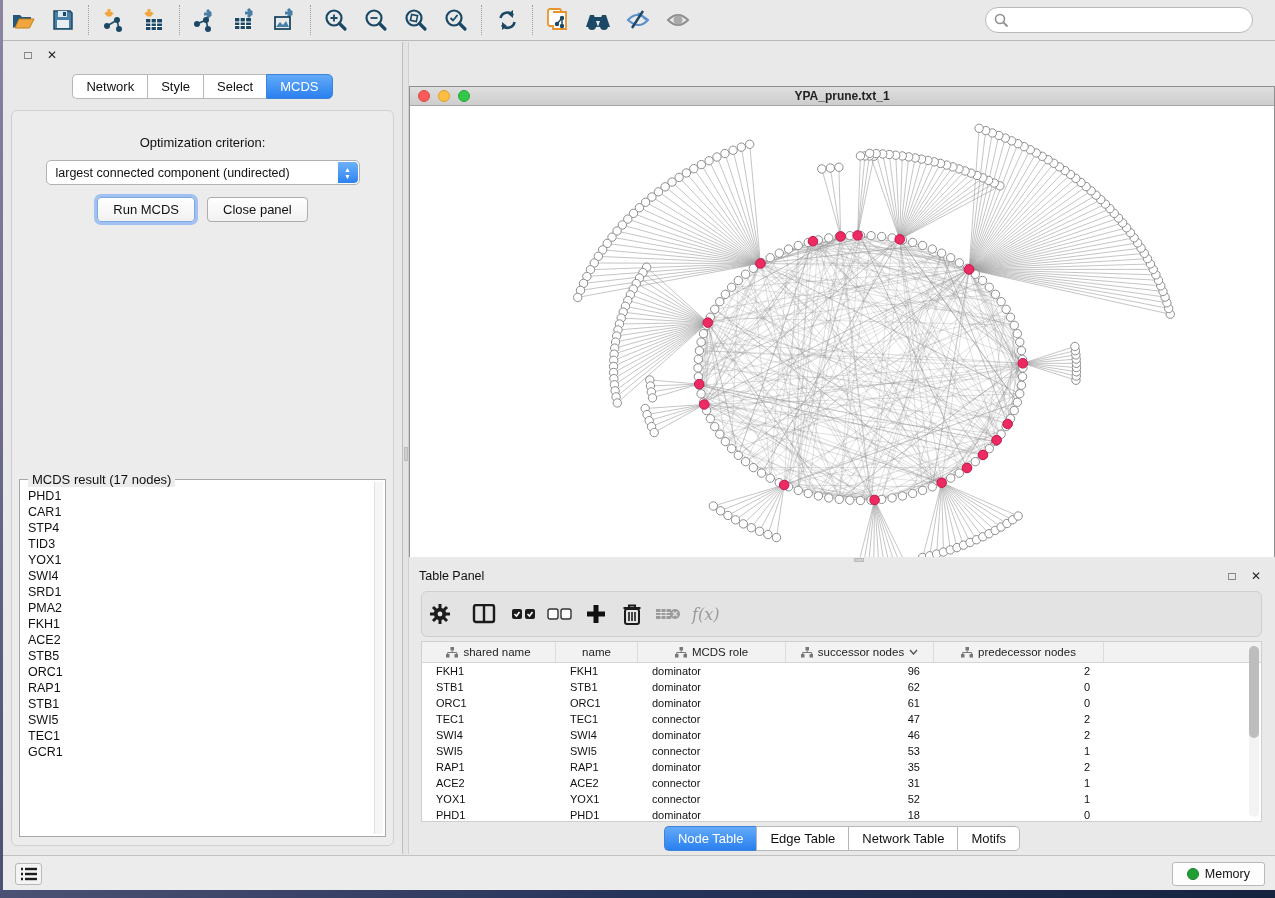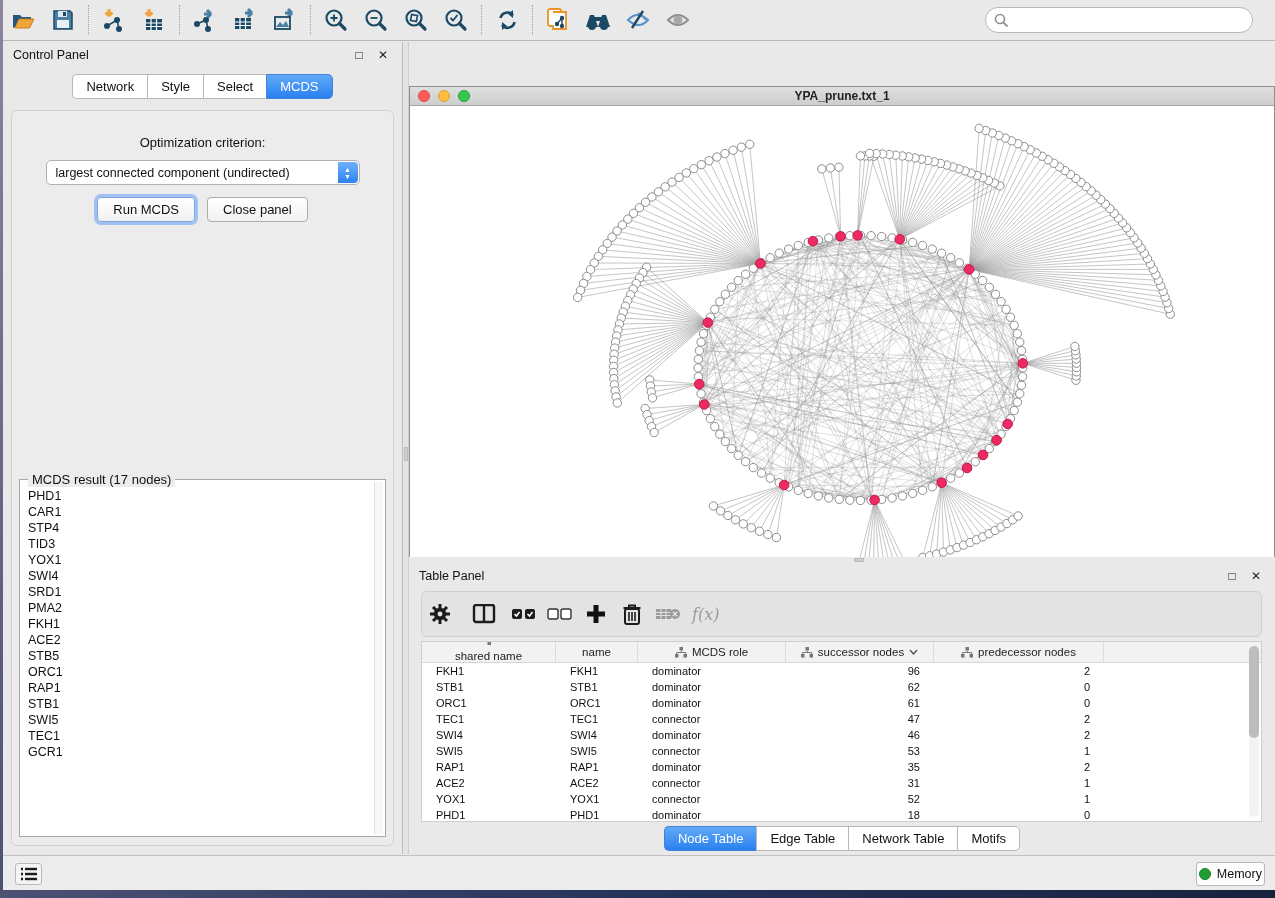--- a/index.html
+++ b/index.html
@@ -92,21 +92,21 @@
   .tbl-thumb { position:absolute; right:0; top:0; width:10px; height:92px; background:#bdbdbd; border-radius:5px; }
   .tp-tabs { position:absolute; left:0; right:0; bottom:3px; display:flex; justify-content:center; }
 
   
   .statusbar { position:absolute; left:0; right:0; bottom:0; height:35px; background:#ececec;
     border-top:1px solid #c2c2c2; }
   .list-btn { position:absolute; left:12px; top:7px; width:27px; height:22px; background:#f4f4f4;
     border:1px solid #b9b9b9; border-radius:3px; display:flex; align-items:center; justify-content:center; }
   .memory-btn { position:absolute; right:10px; top:6px; height:24px; background:#fdfdfd;
     border:1px solid #b9b9b9; border-radius:3px; display:flex; align-items:center; gap:6px;
-    padding:0 2px; font-size:12.5px; color:#111; }
+    padding:0 14px; font-size:12.5px; color:#111; }
   .mem-dot { width:12px; height:12px; border-radius:50%; background:#1f9e34; border:1px solid #17822a; }
 </style>
 </head>
 <body>
 
 <div class="app">
 
   <div class="toolbar">
     <div class="tbtn">
         <svg width="26" height="26">
@@ -238,21 +238,20 @@
       <svg width="15" height="15">
           <circle cx="6" cy="6" r="4.5" fill="none" stroke="#8f8f8f" stroke-width="1.6"></circle>
           <line x1="9.5" y1="9.5" x2="13.5" y2="13.5" stroke="#8f8f8f" stroke-width="1.8"></line>
         </svg>
       <input placeholder="" style="">
     </div>
   </div>
 
   <div class="control-panel">
     <div class="panel-titlebar">
-      <span class="panel-title">Control Panel</span>
       <span class="wbtn">□</span>
       <span class="wbtn">✕</span>
     </div>
     <div class="seg-tabs" id="control-tabs">
         <span class="seg-tab">Network</span>
         <span class="seg-tab">Style</span>
         <span class="seg-tab">Select</span>
         <span class="seg-tab active">MCDS</span>
       </div>
     <div class="cp-card" style="top:68px;">
@@ -1210,21 +1209,21 @@
             <rect x="1" y="3" width="15" height="10" fill="#9a9a9a"></rect>
             <path d="M1 6.5 h15 M1 9.5 h15 M6 3 v10 M11 3 v10" stroke="#e3e3e3" stroke-width="1"></path>
             <circle cx="20" cy="8" r="5" fill="#9a9a9a"></circle>
             <path d="M17.8 5.8 l4.4 4.4 M22.2 5.8 l-4.4 4.4" stroke="#e3e3e3" stroke-width="1.4"></path>
           </svg>
         </div>
       <span class="fx-label">f(x)</span>
     </div>
     <div class="tp-table">
       <div class="tbl-header" id="tbl-header">
-          <div class="th" style="width: 134px; flex-direction: column;">
+          <div class="th" style="width: 134px;">
             <svg width="12" height="11">
               <rect x="4.5" y="0" width="3.5" height="3.5" fill="#777"></rect>
               <rect x="0" y="7" width="3.5" height="3.5" fill="#777"></rect>
               <rect x="8.5" y="7" width="3.5" height="3.5" fill="#777"></rect>
               <path d="M6.2 3.5 v2 M1.7 7 v-1.5 h9 V7" stroke="#777" fill="none"></path>
             </svg>
             <span>shared name</span>
           </div>
           <div class="th" style="width: 82px;">
             <span>name</span>

